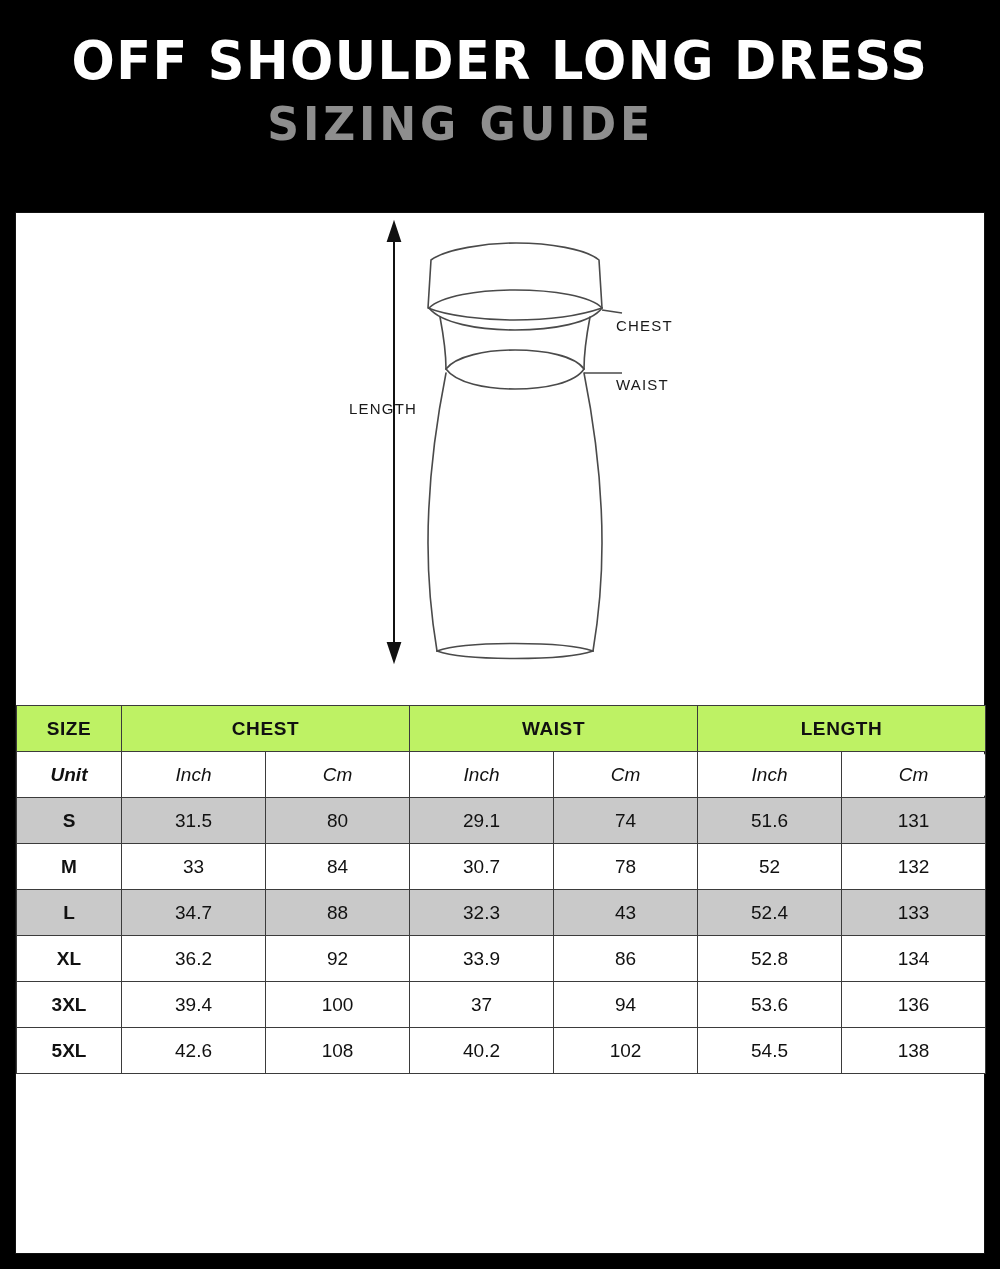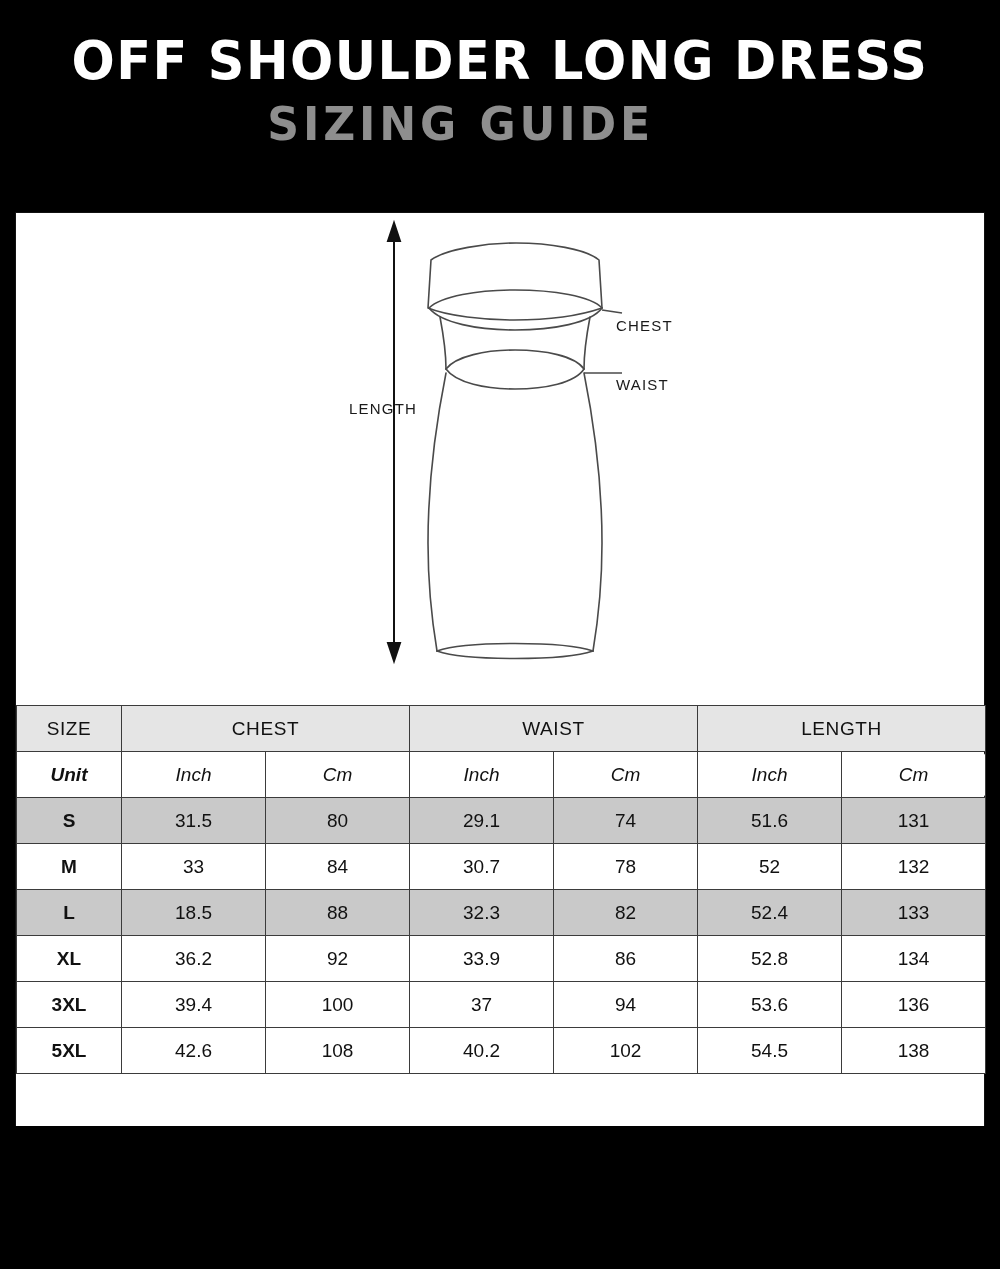--- a/index.html
+++ b/index.html
@@ -4,21 +4,21 @@
 <style>
   * { box-sizing: border-box; }
   html, body {
     margin: 0; padding: 0;
     width: 1000px; height: 1269px;
     background: #000;
     font-family: "Liberation Sans", sans-serif;
   }
   #page {
     position: relative;
-    width: 1000px; height: 1126px;
+    width: 1000px; height: 1269px;
     background: #000000;
     overflow: hidden;
   }
 
   
   .header {
     padding-top: 34px;
     text-align: center;
   }
   .title {
@@ -83,22 +83,22 @@
   table.size-table td, table.size-table th {
     border: 1px solid #3b3b3b;
     text-align: center;
     font-family: "Liberation Sans", sans-serif;
     color: #111;
     height: 46px;
     font-size: 19px;
     padding: 0;
   }
   thead th {
-    background: #e5e5e5;
-    font-weight: normal;
+    background: #bef264;
+    font-weight: bold;
     font-size: 19px;
     letter-spacing: 0.6px;
   }
   .unit-row td {
     background: #ffffff;
     font-style: italic;
     font-size: 18px;
     border-radius: 6px;
   }
   .unit-row td.unit-head {
@@ -206,24 +206,24 @@
           <td class="size-cell">M</td>
           <td>33</td>
           <td>84</td>
           <td>30.7</td>
           <td>78</td>
           <td>52</td>
           <td>132</td>
         </tr>
         <tr class="shade">
           <td class="size-cell">L</td>
-          <td>18.5</td>
+          <td>34.7</td>
           <td>88</td>
           <td>32.3</td>
-          <td>82</td>
+          <td>43</td>
           <td>52.4</td>
           <td>133</td>
         </tr>
         <tr class="plain">
           <td class="size-cell">XL</td>
           <td>36.2</td>
           <td>92</td>
           <td>33.9</td>
           <td>86</td>
           <td>52.8</td>

